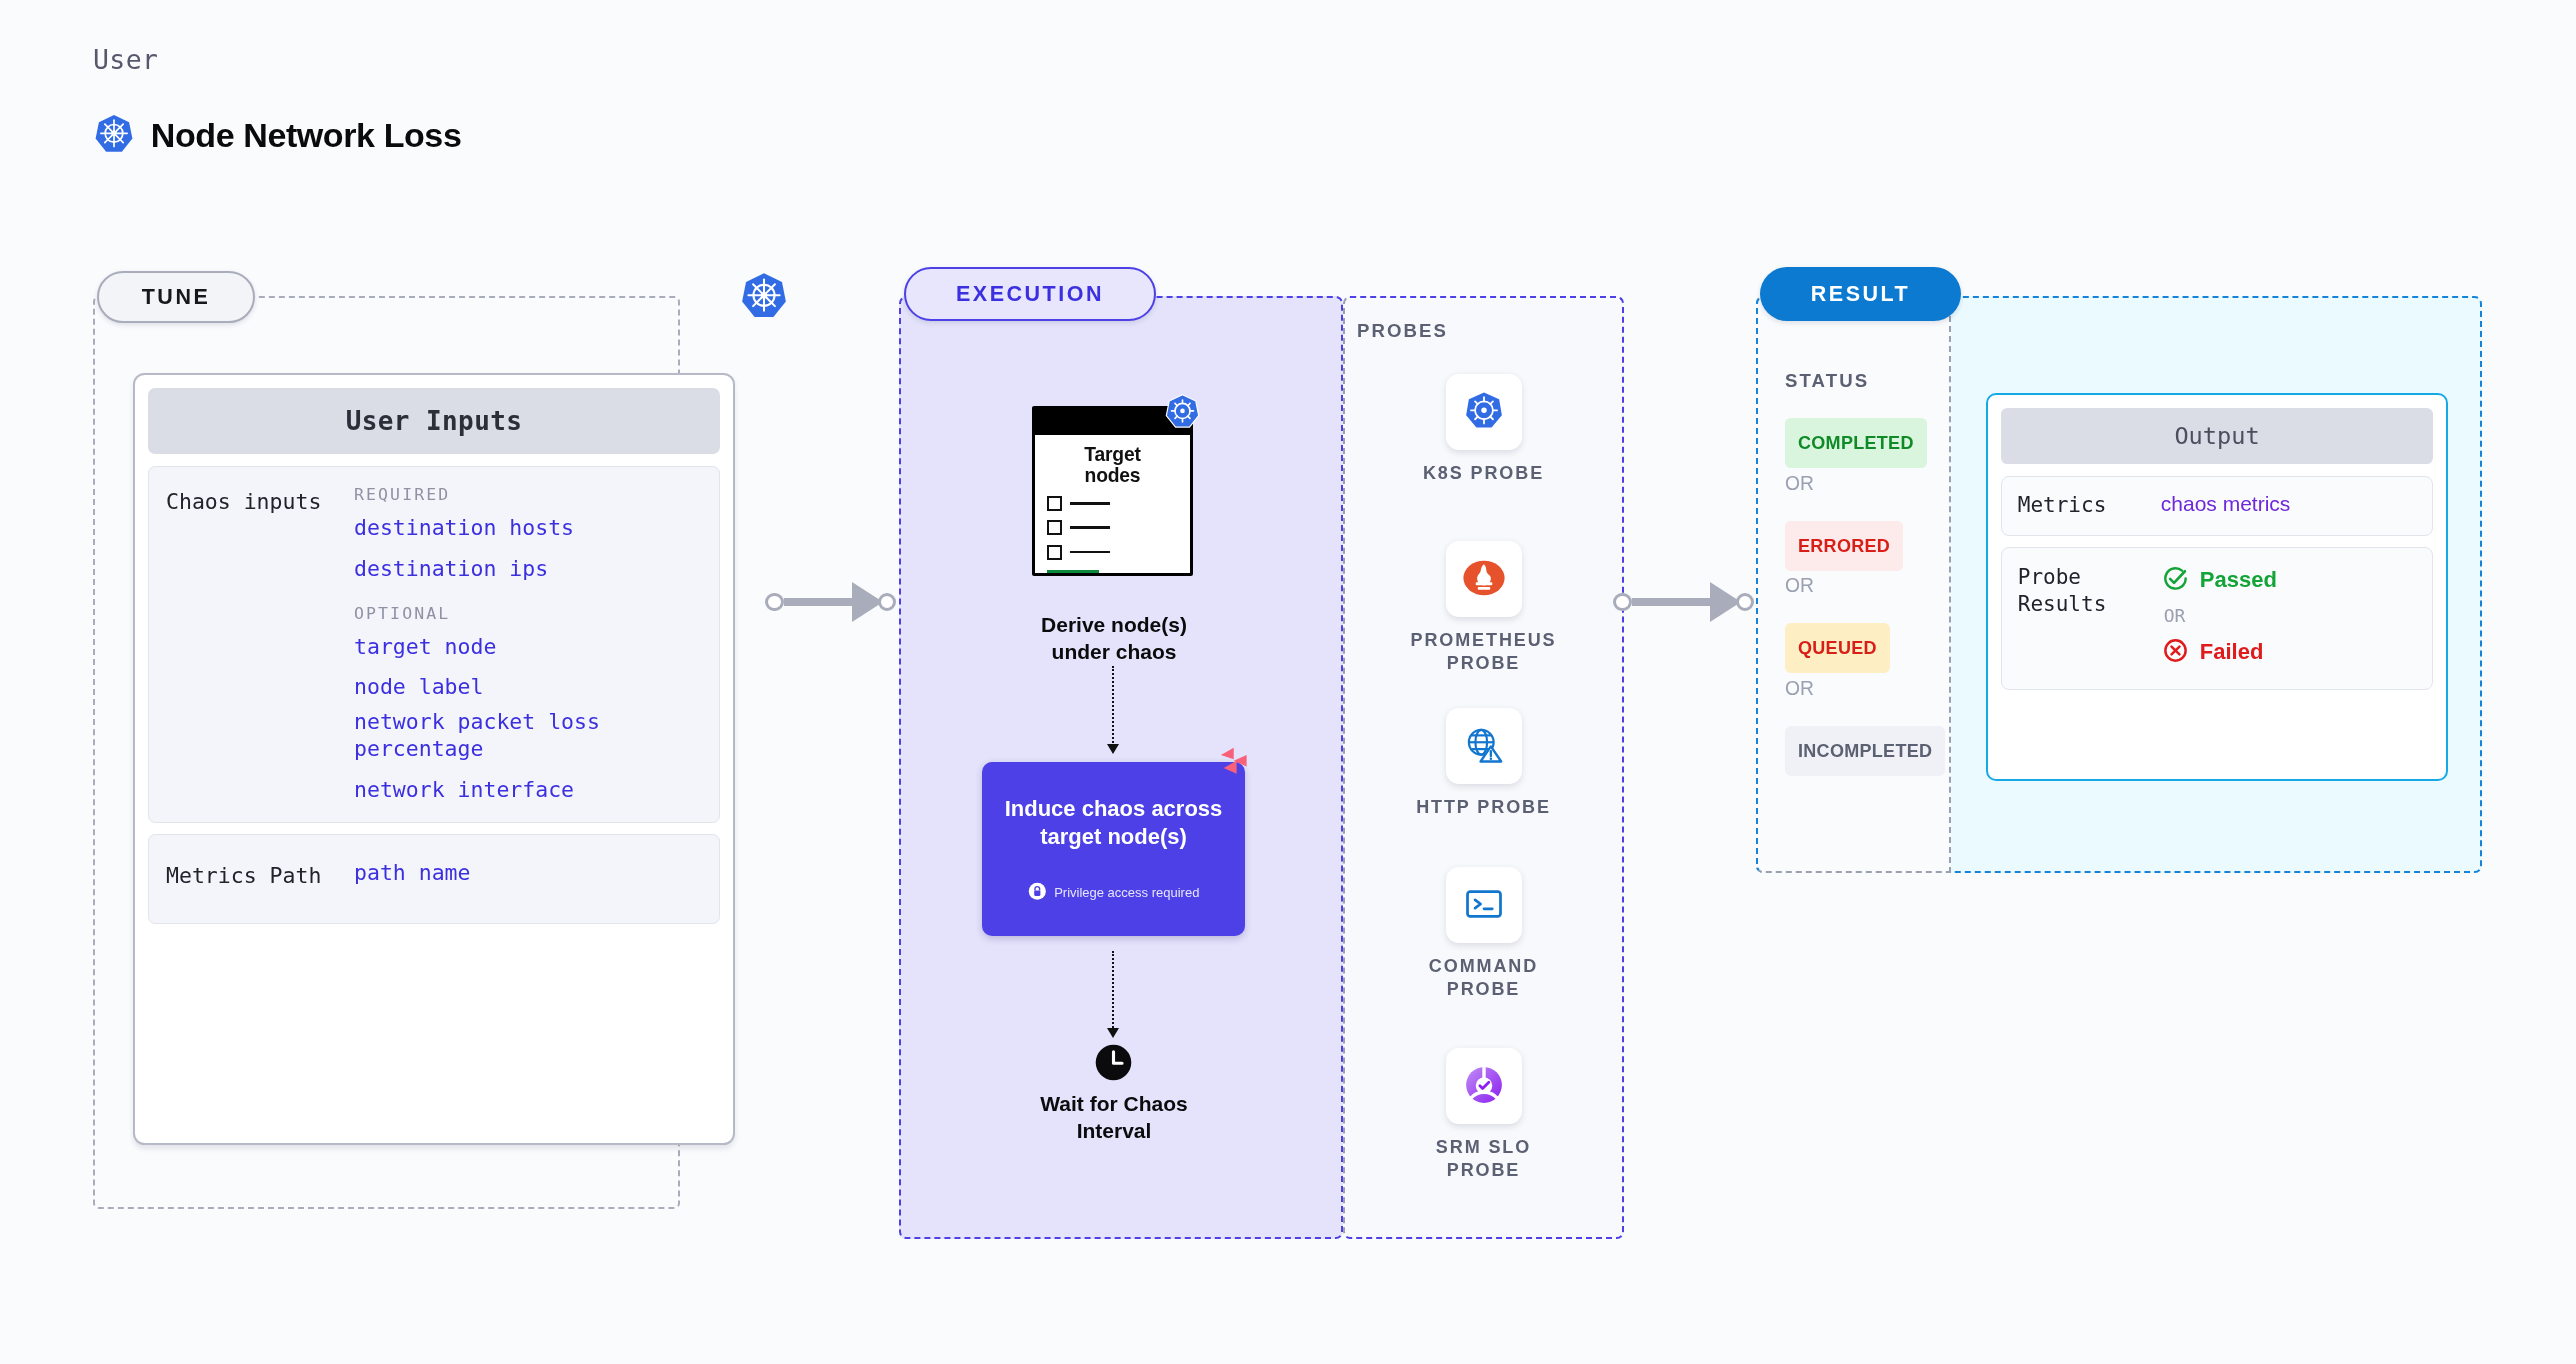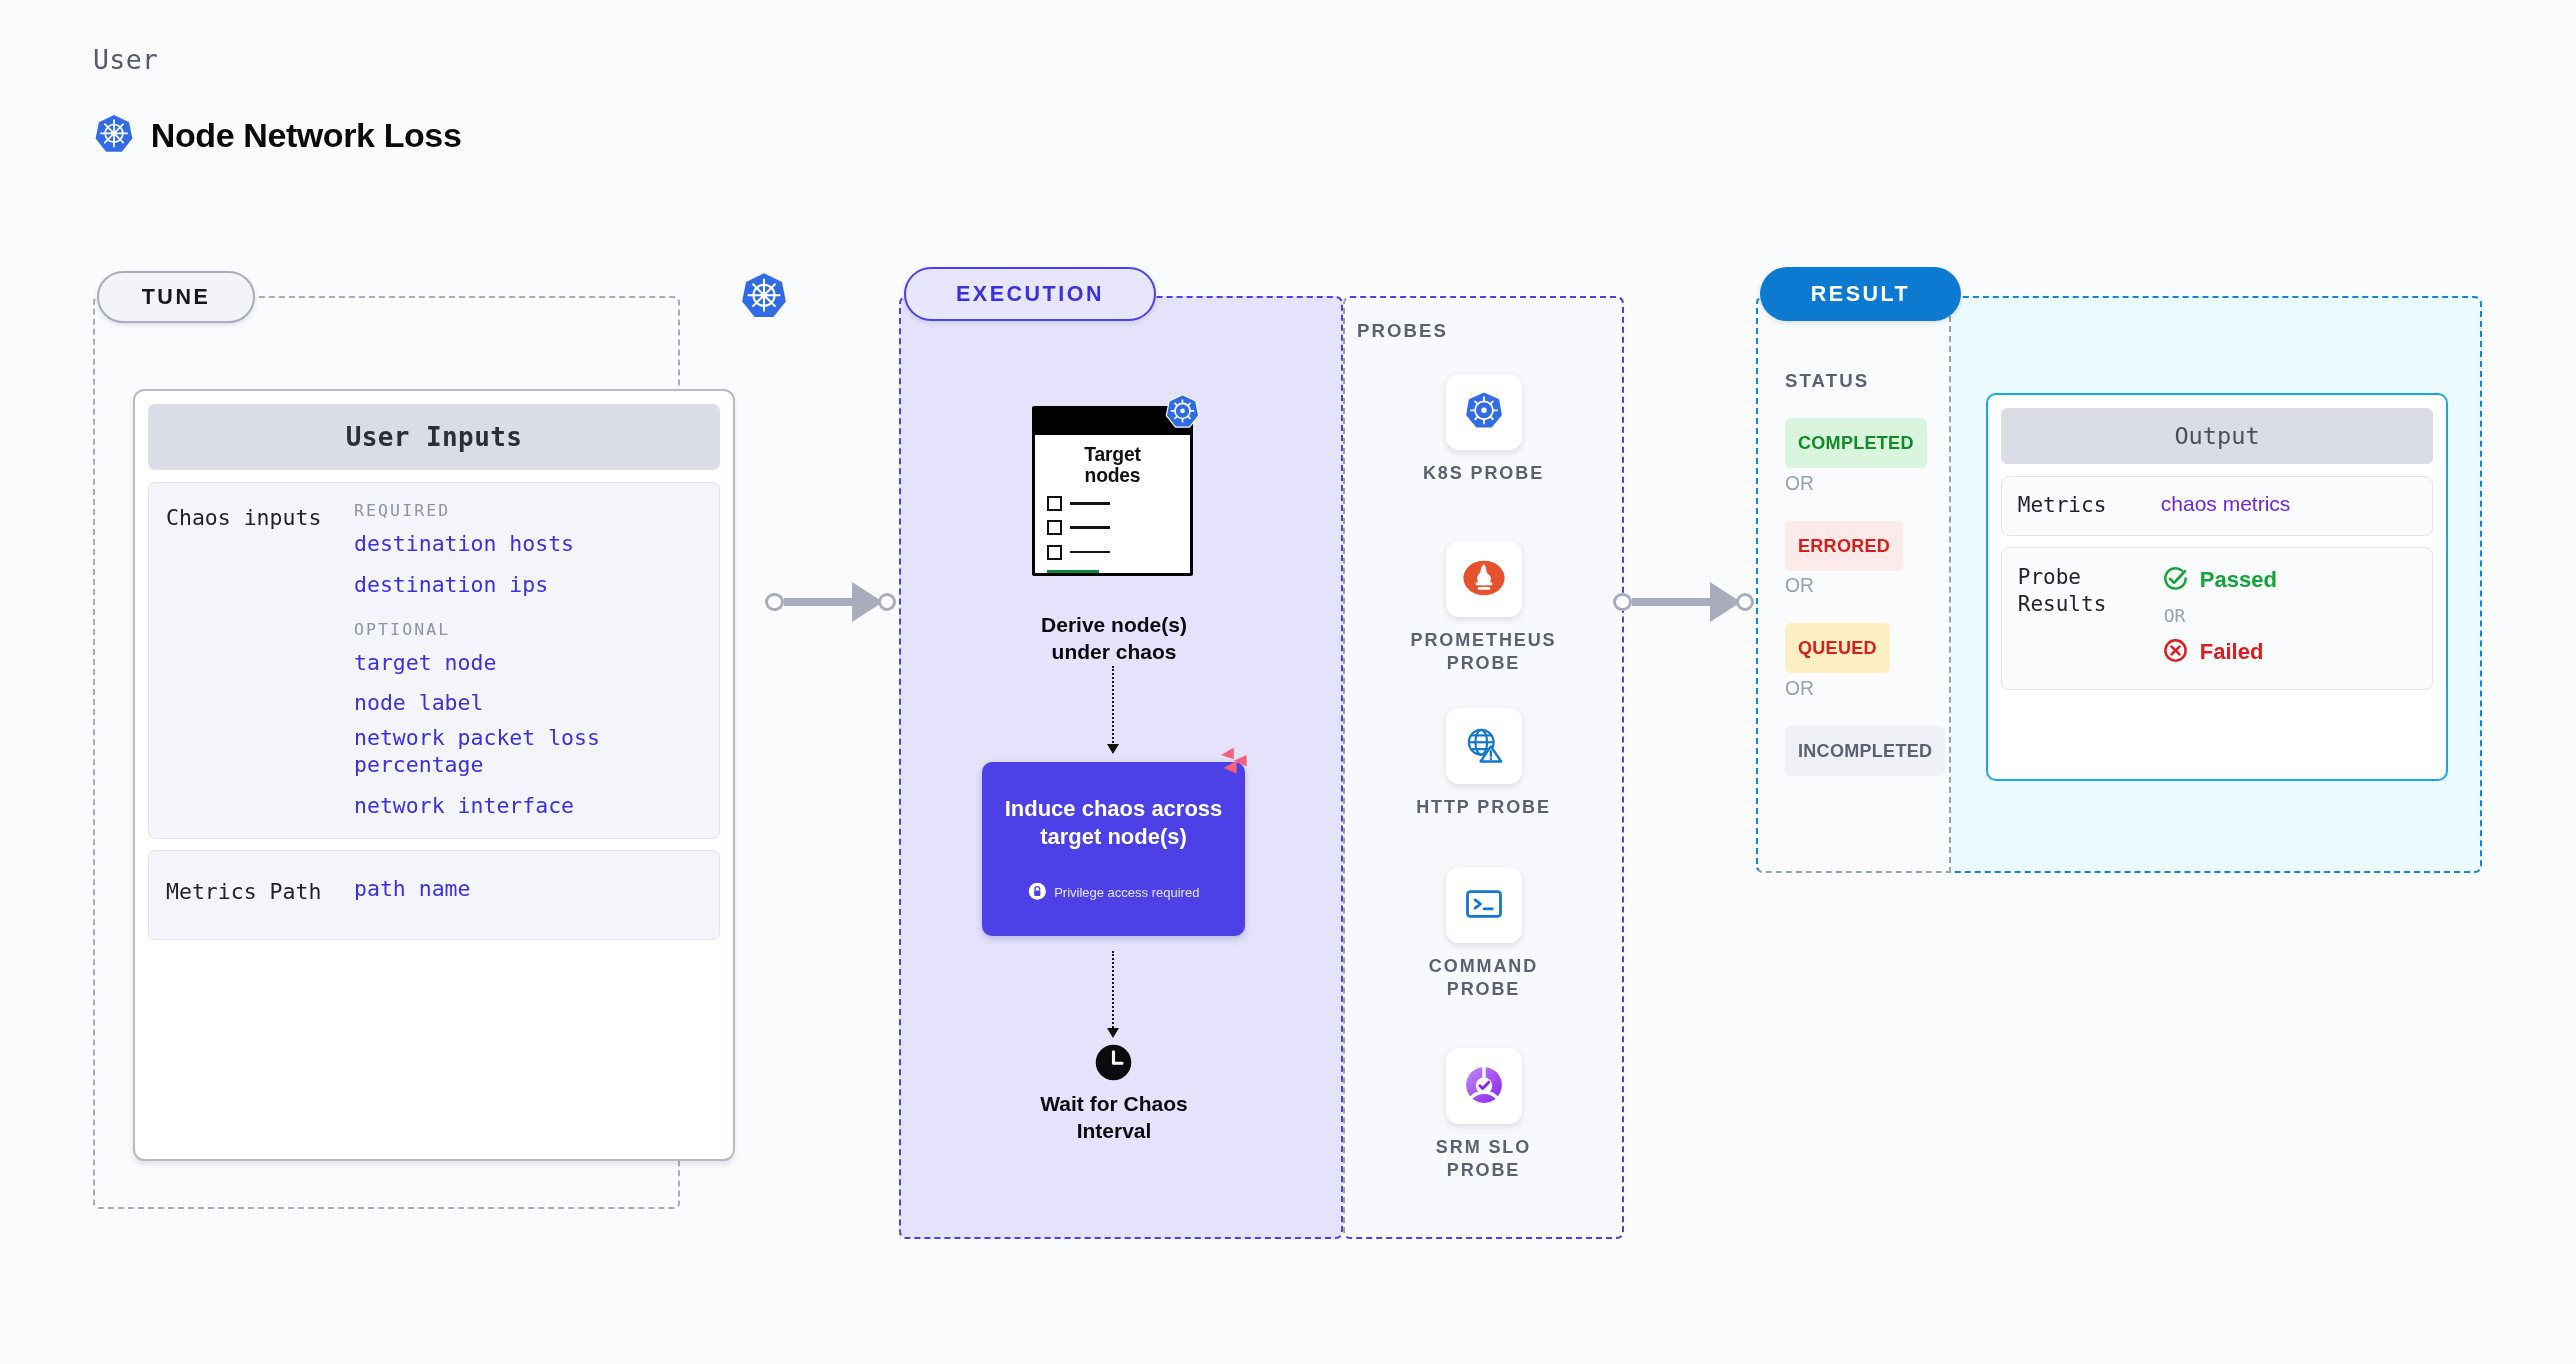--- a/index.html
+++ b/index.html
@@ -33,21 +33,20 @@
     background: #f3f4f8; border: 2.1px solid #a9adbb; color: #16181d;
   }
   #k8s-badge-tune { position: absolute; left: 739px; top: 271px; width: 50px; height: 50px; }
 
   
   #tune-card {
     position: absolute; left: 133px; top: 373px; width: 602px; height: 772px;
     background: #ffffff; border: 2.1px solid #b6bac6; border-radius: 11.5px;
     box-shadow: 0 3.6px 5.7px rgba(40,44,66,.10);
     padding: 13px;
-    margin-top: 16px;
   }
   #user-inputs-head {
     background: #dadce6; border-radius: 7.2px; height: 66px;
     display: flex; align-items: center; justify-content: center;
     font-family: "DejaVu Sans Mono", monospace;
     font-size: 26px; font-weight: 700; color: #2c2f3a; letter-spacing: 0.4px;
   }
   .inp-row {
     margin-top: 11.5px; background: #f4f5fa; border: 1.4px solid #e2e4ec;
     border-radius: 7.2px; display: flex; padding: 18.6px 17px;

